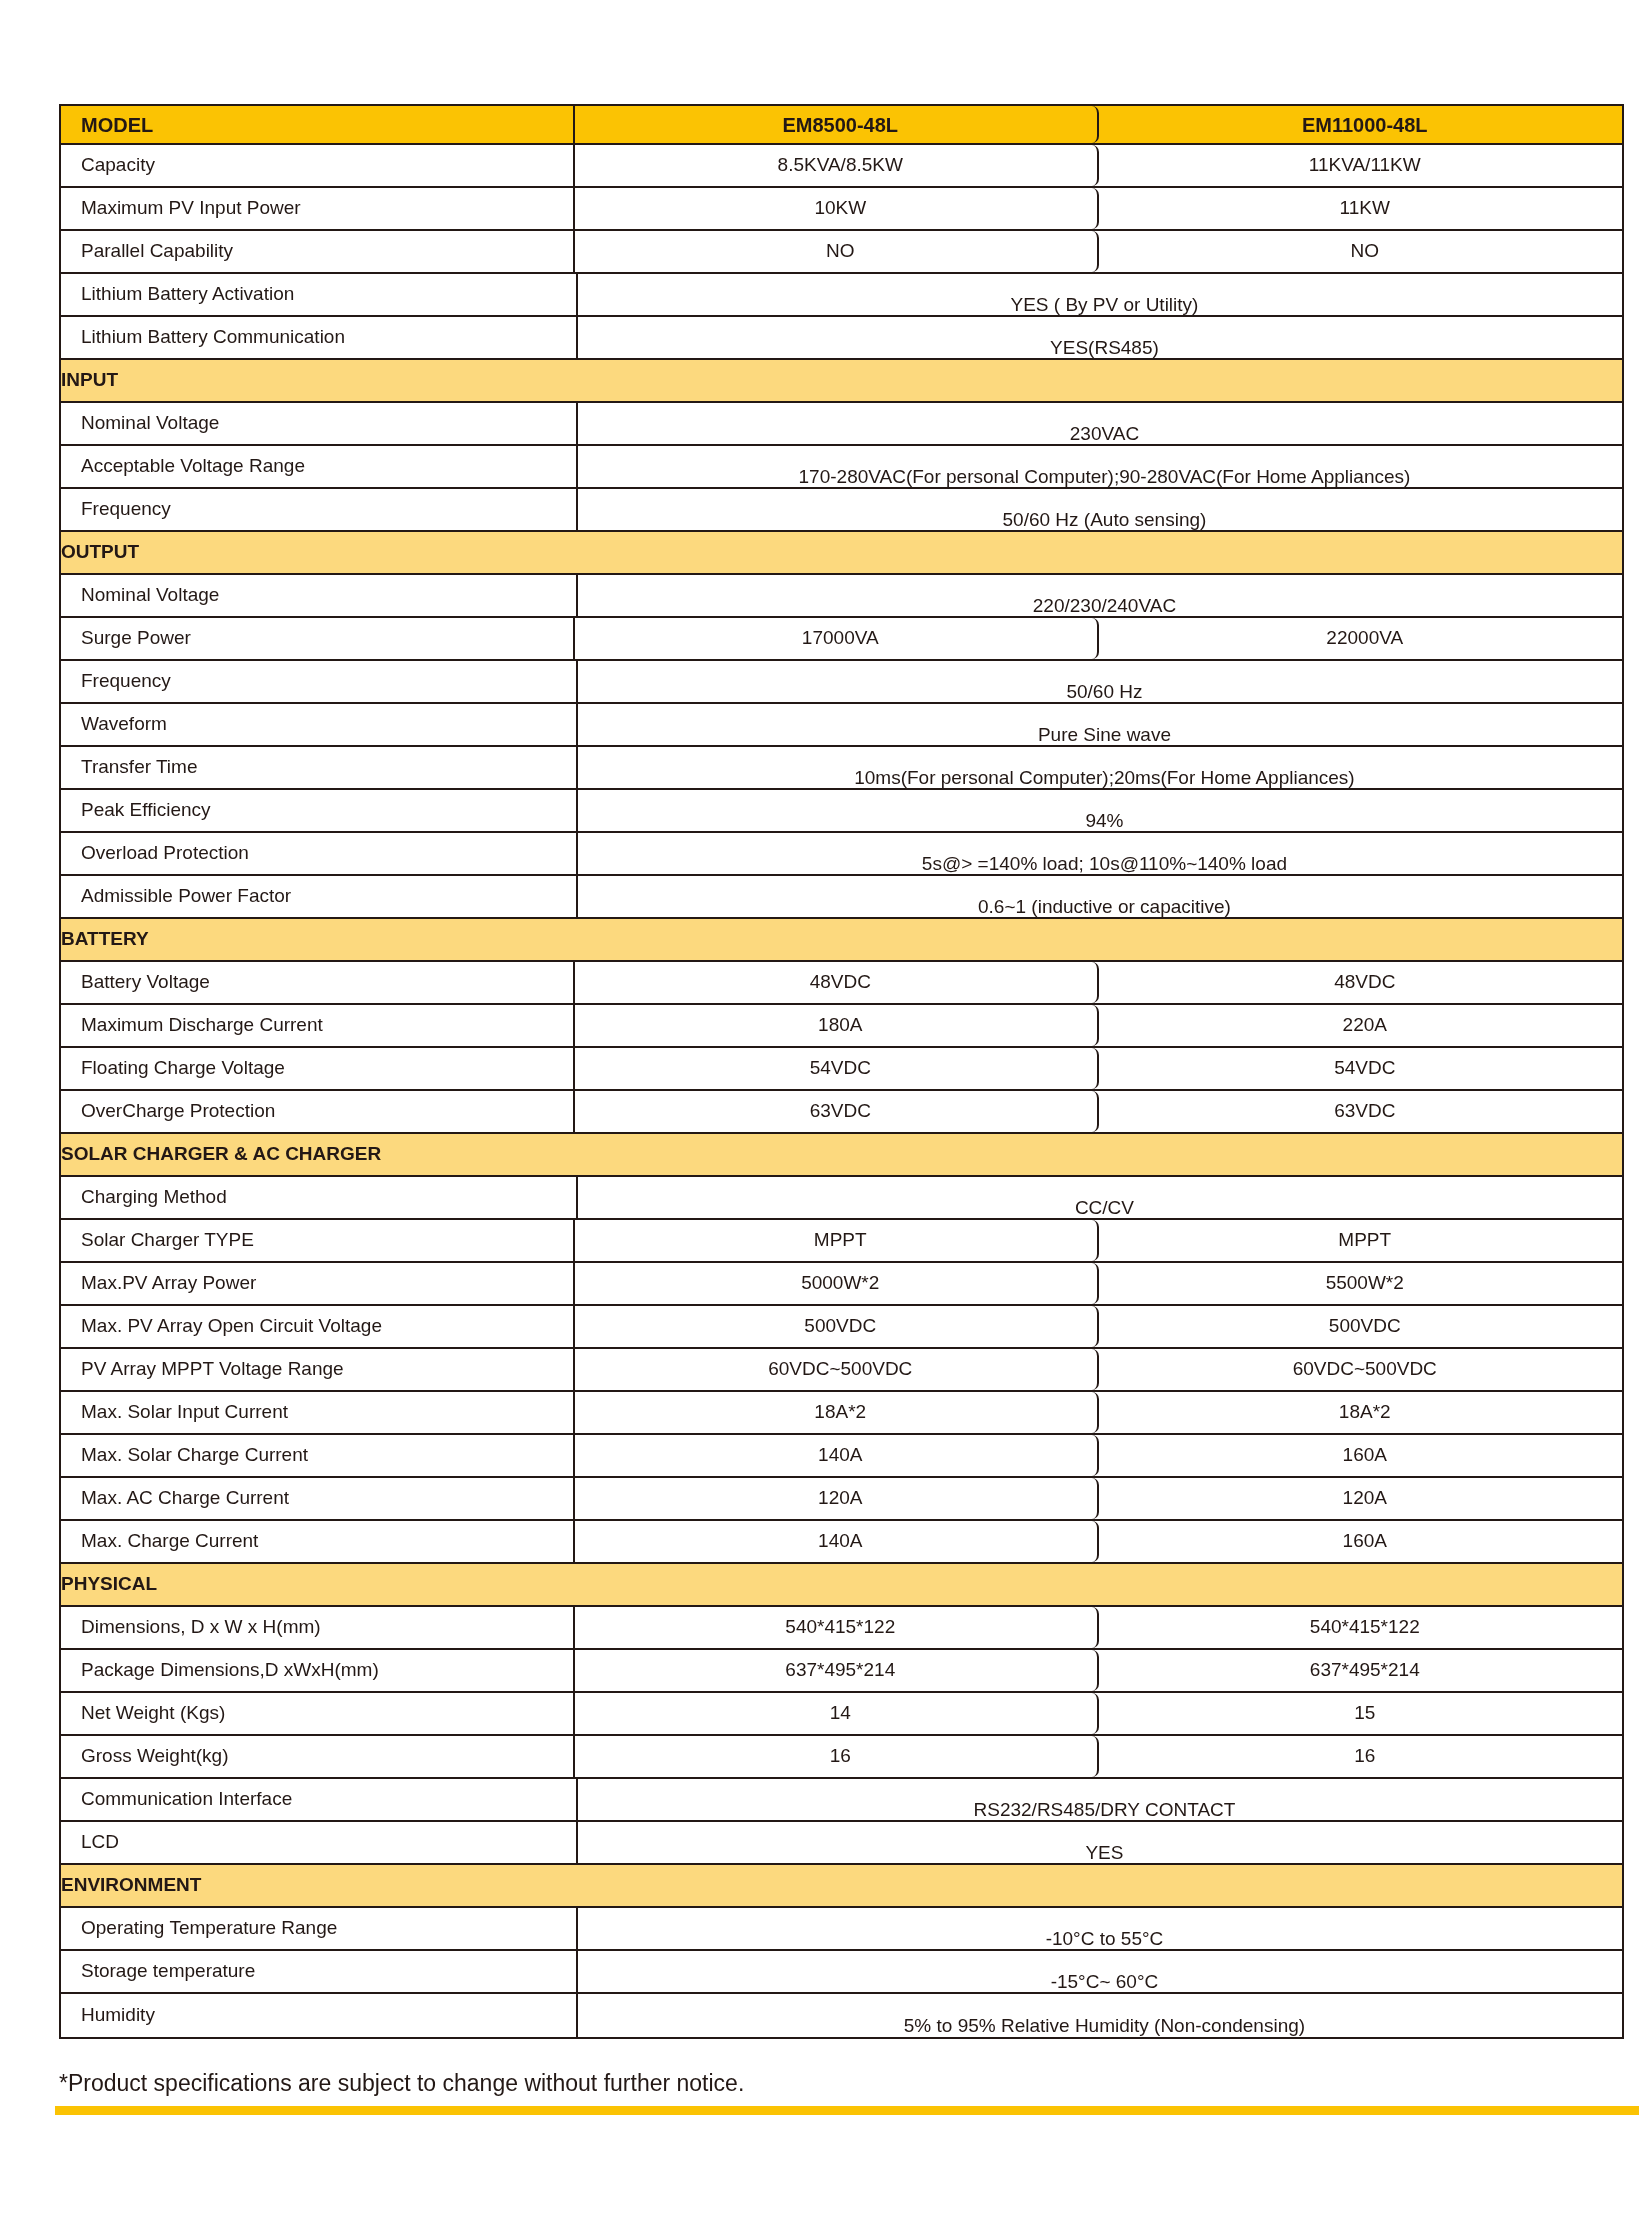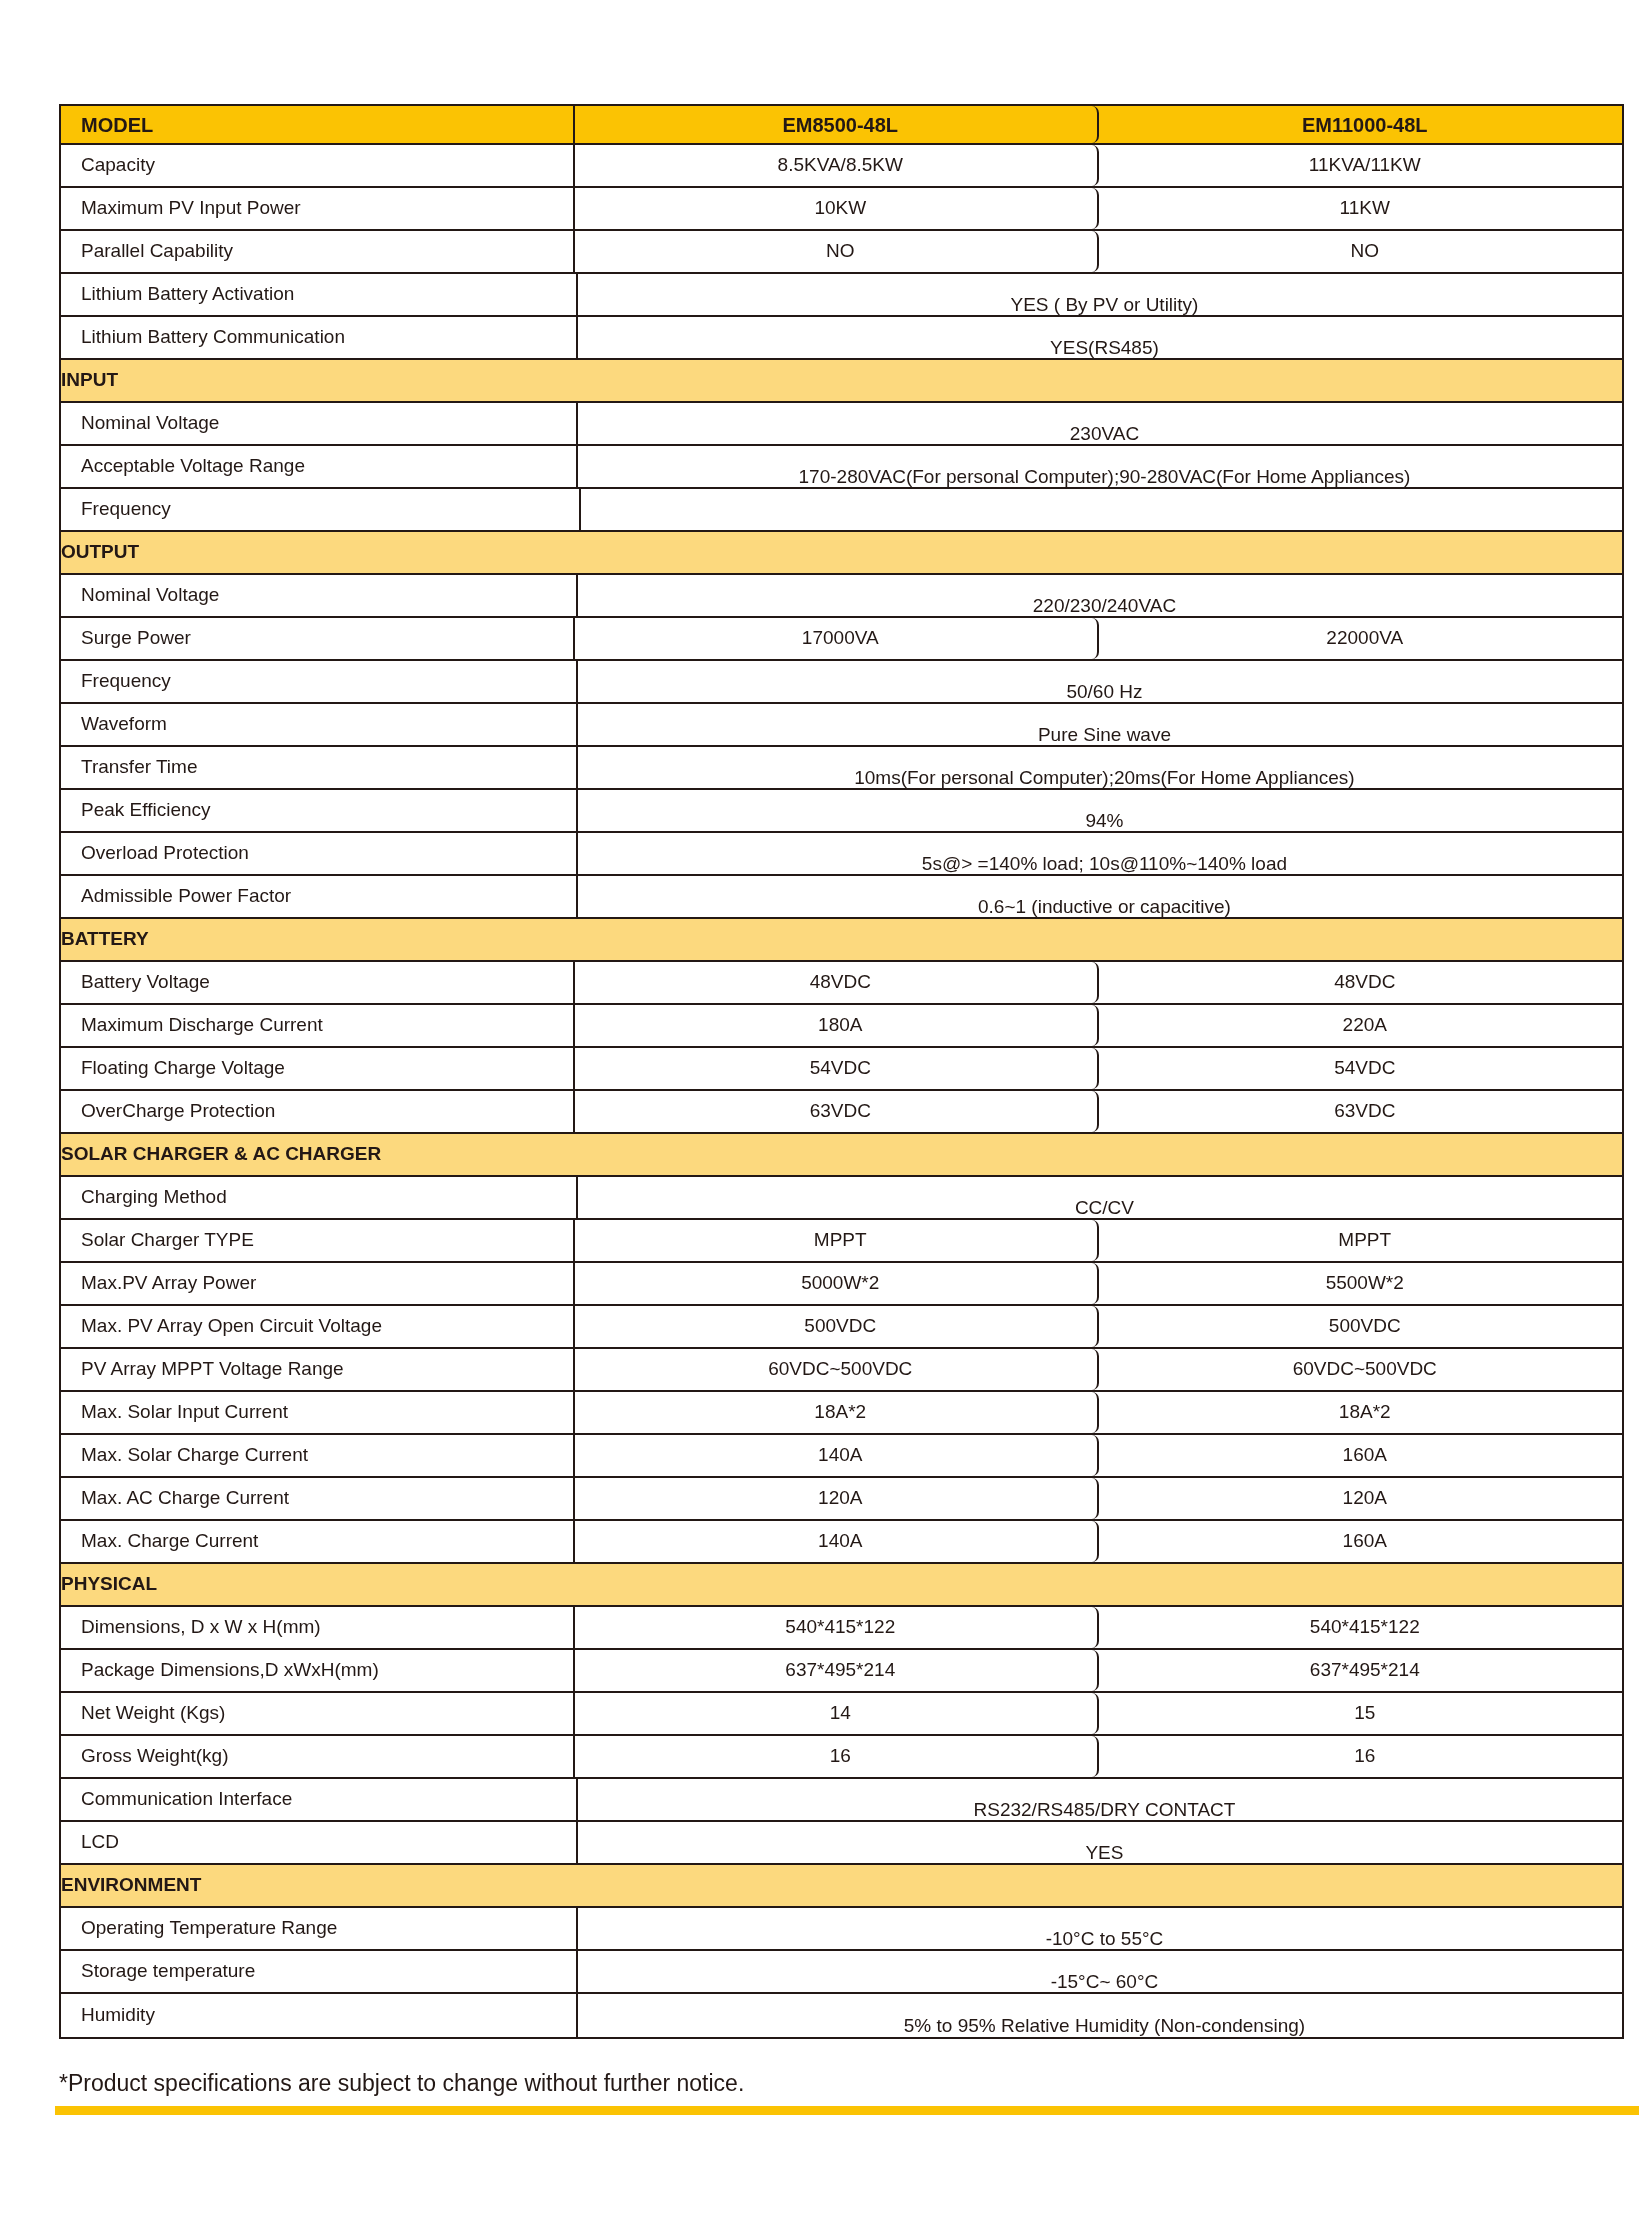--- a/index.html
+++ b/index.html
@@ -143,20 +143,21 @@
       <div class="row">
         <div class="cell label">Nominal Voltage</div>
         <div class="cell v merged">230VAC</div>
       </div>
       <div class="row">
         <div class="cell label">Acceptable Voltage Range</div>
         <div class="cell v merged">170-280VAC(For personal Computer);90-280VAC(For Home Appliances)</div>
       </div>
       <div class="row">
         <div class="cell label">Frequency</div>
+        <div class="cell v merged">50/60 Hz (Auto sensing)</div>
       </div>
       <div class="row section">
         <div class="cell sec">OUTPUT</div>
       </div>
       <div class="row">
         <div class="cell label">Nominal Voltage</div>
         <div class="cell v merged">220/230/240VAC</div>
       </div>
       <div class="row">
         <div class="cell label">Surge Power</div>

